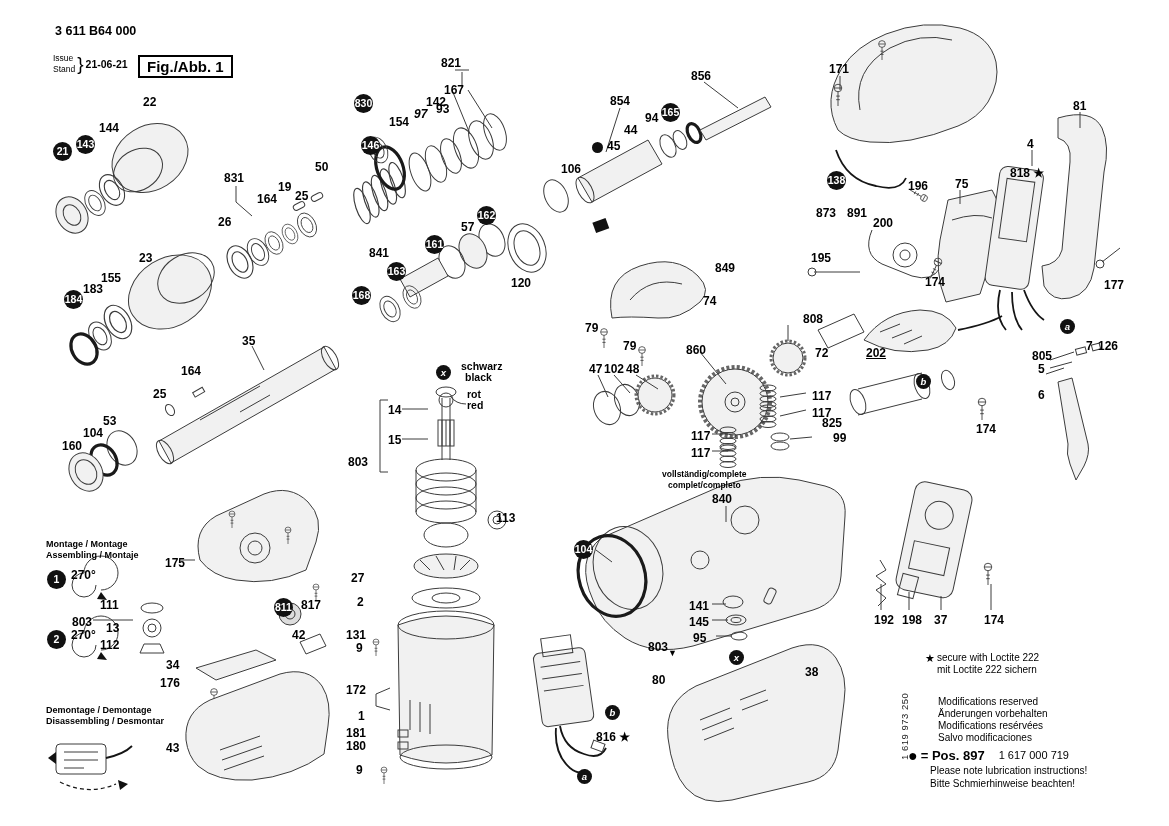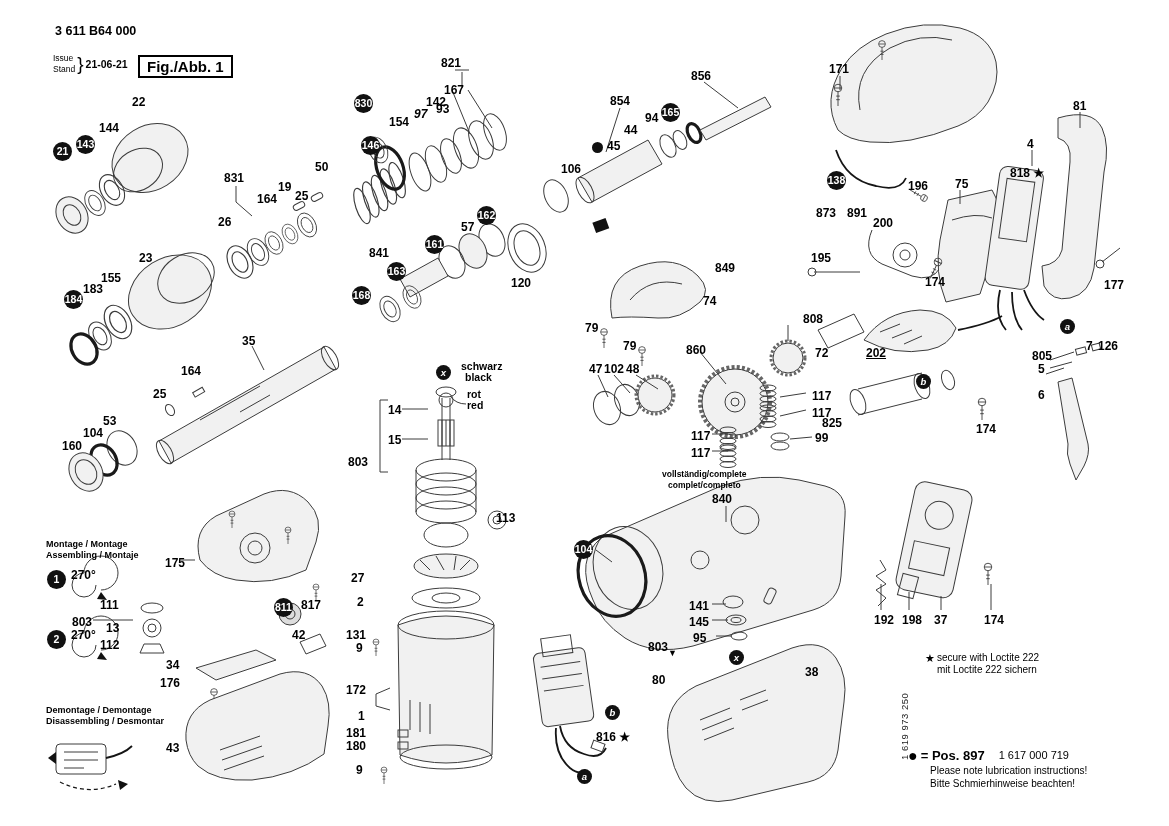--- a/index.html
+++ b/index.html
@@ -310,21 +310,21 @@
       <path d="M840,76 v14"></path>
       <path d="M881,610 v-26 M909,610 v-18 M941,610 v-14 M991,610 v-26"></path>
       <path d="M402,409 h26 M402,439 h26"></path>
       <path d="M93,620 h40"></path>
       <path d="M181,560 h14"></path>
       <path d="M466,404 q-10,0 -16,-8"></path>
     </g>
   </svg>
 
   <div id="callout-layer">
-      <span class="callout" style="left: 132px; top: 96px;">22</span>
+      <span class="callout" style="left: 143px; top: 96px;">22</span>
       <span class="callout" style="left: 99px; top: 122px;">144</span>
       <span class="callout c" style="left: 53px; top: 142px;">21</span>
       <span class="callout c" style="left: 76px; top: 135px;">143</span>
       <span class="callout" style="left: 139px; top: 252px;">23</span>
       <span class="callout" style="left: 101px; top: 272px;">155</span>
       <span class="callout" style="left: 83px; top: 283px;">183</span>
       <span class="callout c" style="left: 64px; top: 290px;">184</span>
       <span class="callout" style="left: 224px; top: 172px;">831</span>
       <span class="callout" style="left: 218px; top: 216px;">26</span>
       <span class="callout" style="left: 257px; top: 193px;">164</span>
@@ -365,21 +365,21 @@
       <span class="callout" style="left: 103px; top: 415px;">53</span>
       <span class="callout" style="left: 83px; top: 427px;">104</span>
       <span class="callout" style="left: 62px; top: 440px;">160</span>
       <span class="callout" style="left: 589px; top: 363px;">47</span>
       <span class="callout" style="left: 604px; top: 363px;">102</span>
       <span class="callout" style="left: 626px; top: 363px;">48</span>
       <span class="callout" style="left: 812px; top: 390px;">117</span>
       <span class="callout" style="left: 812px; top: 407px;">117</span>
       <span class="callout" style="left: 691px; top: 430px;">117</span>
       <span class="callout" style="left: 691px; top: 447px;">117</span>
-      <span class="callout" style="left: 815px; top: 432px;">99</span>
+      <span class="callout" style="left: 833px; top: 432px;">99</span>
       <span class="callout" style="left: 815px; top: 347px;">72</span>
       <span class="callout" style="left: 829px; top: 63px;">171</span>
       <span class="callout" style="left: 816px; top: 207px;">873</span>
       <span class="callout c" style="left: 827px; top: 171px;">138</span>
       <span class="callout" style="left: 847px; top: 207px;">891</span>
       <span class="callout" style="left: 908px; top: 180px;">196</span>
       <span class="callout" style="left: 873px; top: 217px;">200</span>
       <span class="callout" style="left: 955px; top: 178px;">75</span>
       <span class="callout" style="left: 1027px; top: 138px;">4</span>
       <span class="callout" style="left: 1010px; top: 167px;">818 ★</span>
@@ -473,20 +473,26 @@
   </div>
 
   <div class="note-star">
     <span class="star">★</span>
     <div>
       <div>secure with Loctite 222</div>
       <div>mit Loctite 222 sichern</div>
     </div>
   </div>
 
+  <div class="note-mods">
+    <div>Modifications reserved</div>
+    <div>Änderungen vorbehalten</div>
+    <div>Modifications resérvées</div>
+    <div>Salvo modificaciones</div>
+  </div>
 
   <div class="doc-vert">1 619 973 250</div>
 
   <div class="note-pos">
     <div class="row1">
       <span class="dot">●</span>
       <span class="lbl">= Pos. 897</span>
       <span class="num">1 617 000 719</span>
     </div>
     <div class="ln2">Please note lubrication instructions!</div>

